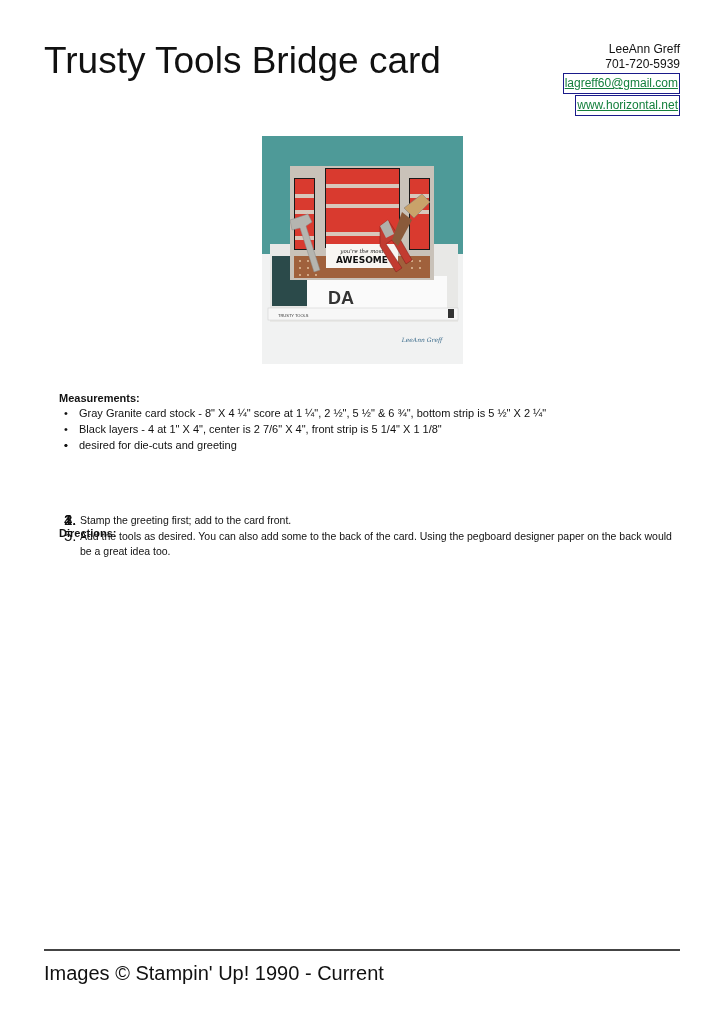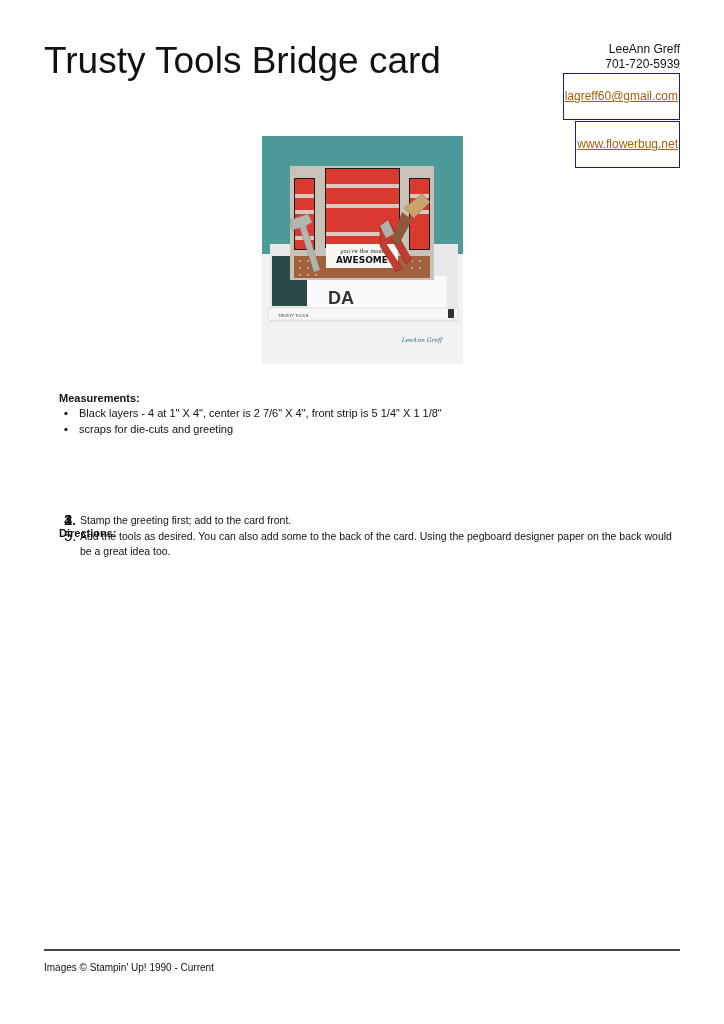--- a/index.html
+++ b/index.html
@@ -31,23 +31,23 @@
       top: 42px;
       text-align: right;
       font-size: 12px;
       line-height: 15px;
       color: #111;
     }
     .contact .line { display: block; }
     .contact .link {
       display: inline-block;
       border: 1px solid #1a1a8a;
-      color: #a16207;
+      color: #15803d;
       text-decoration: underline;
-      padding: 16px 1px;
+      padding: 3px 1px;
       line-height: 13px;
       margin-top: 1px;
     }
     .photo {
       position: absolute;
       left: 262px;
       top: 136px;
       width: 201px;
       height: 228px;
       background: #f3f4f4;
@@ -112,34 +112,34 @@
       left: 44px;
       top: 949px;
       width: 636px;
       height: 0;
       border-top: 2px solid #444;
     }
     .footer-text {
       position: absolute;
       left: 44px;
       top: 962px;
-      font-size: 10px;
+      font-size: 20px;
       color: #111;
     }
   </style>
 </head>
 <body>
 
 <h1 class="title">Trusty Tools Bridge card</h1>
 
 <div class="contact">
   <span class="line">LeeAnn  Greff</span>
   <span class="line">701-720-5939</span>
   <span class="line"><a class="link">lagreff60@gmail.com</a></span>
-  <span class="line"><a class="link">www.flowerbug.net</a></span>
+  <span class="line"><a class="link">www.horizontal.net</a></span>
 </div>
 
 <div class="photo">
   <svg width="201" height="228" viewBox="0 0 201 228" xmlns="http://www.w3.org/2000/svg">
 
     <rect x="0" y="0" width="201" height="120" fill="#4e9a98"></rect>
 
     <rect x="0" y="118" width="201" height="110" fill="#f1f2f2"></rect>
 
     <rect x="8" y="108" width="188" height="78" fill="#e8e8e6"></rect>
@@ -202,24 +202,24 @@
     <path d="M142 72 L160 58 L168 66 L152 82 Z" fill="#c9a36a" stroke="#777" stroke-width="0.5"></path>
     <path d="M140 76 L150 84 L136 110 L130 104 Z" fill="#8a5a3a"></path>
 
     <text x="160" y="206" text-anchor="middle" font-family="DejaVu Serif, serif" font-style="italic" font-size="6" fill="#3a6a8a">LeeAnn Greff</text>
   </svg>
 </div>
 
 <h2 class="section-heading meas-heading">Measurements:</h2>
 
 <ul class="bullets">
-  <li><span class="dot">•</span></li>
+  <li><span class="dot">•</span><span>Gray Granite card stock - 8" X 4 ¼" score at 1 ¼", 2 ½", 5 ½" &amp; 6 ¾", bottom strip is 5 ½" X 2 ¼"</span></li>
   <li><span class="dot">•</span><span>Black layers - 4 at 1" X 4", center is 2 7/6" X 4", front strip is 5 1/4" X 1 1/8"</span></li>
   <li><span class="dot">•</span></li>
-  <li><span class="dot">•</span><span>scraps for die-cuts and greeting</span></li>
+  <li><span class="dot">•</span><span>desired for die-cuts and greeting</span></li>
 </ul>
 
 <h2 class="section-heading dir-heading">Directions:</h2>
 
 <ol class="steps">
   <li><span class="num">1.</span></li>
   <li><span class="num">2.</span></li>
   <li><span class="num">3.</span></li>
   <li><span class="num">4.</span><span>Stamp the greeting first; add to the card front.</span></li>
   <li><span class="num">5.</span><span>Add the tools as desired.  You can also add some to the back of the card.  Using the pegboard designer paper on the back would be a great idea too.</span></li>

